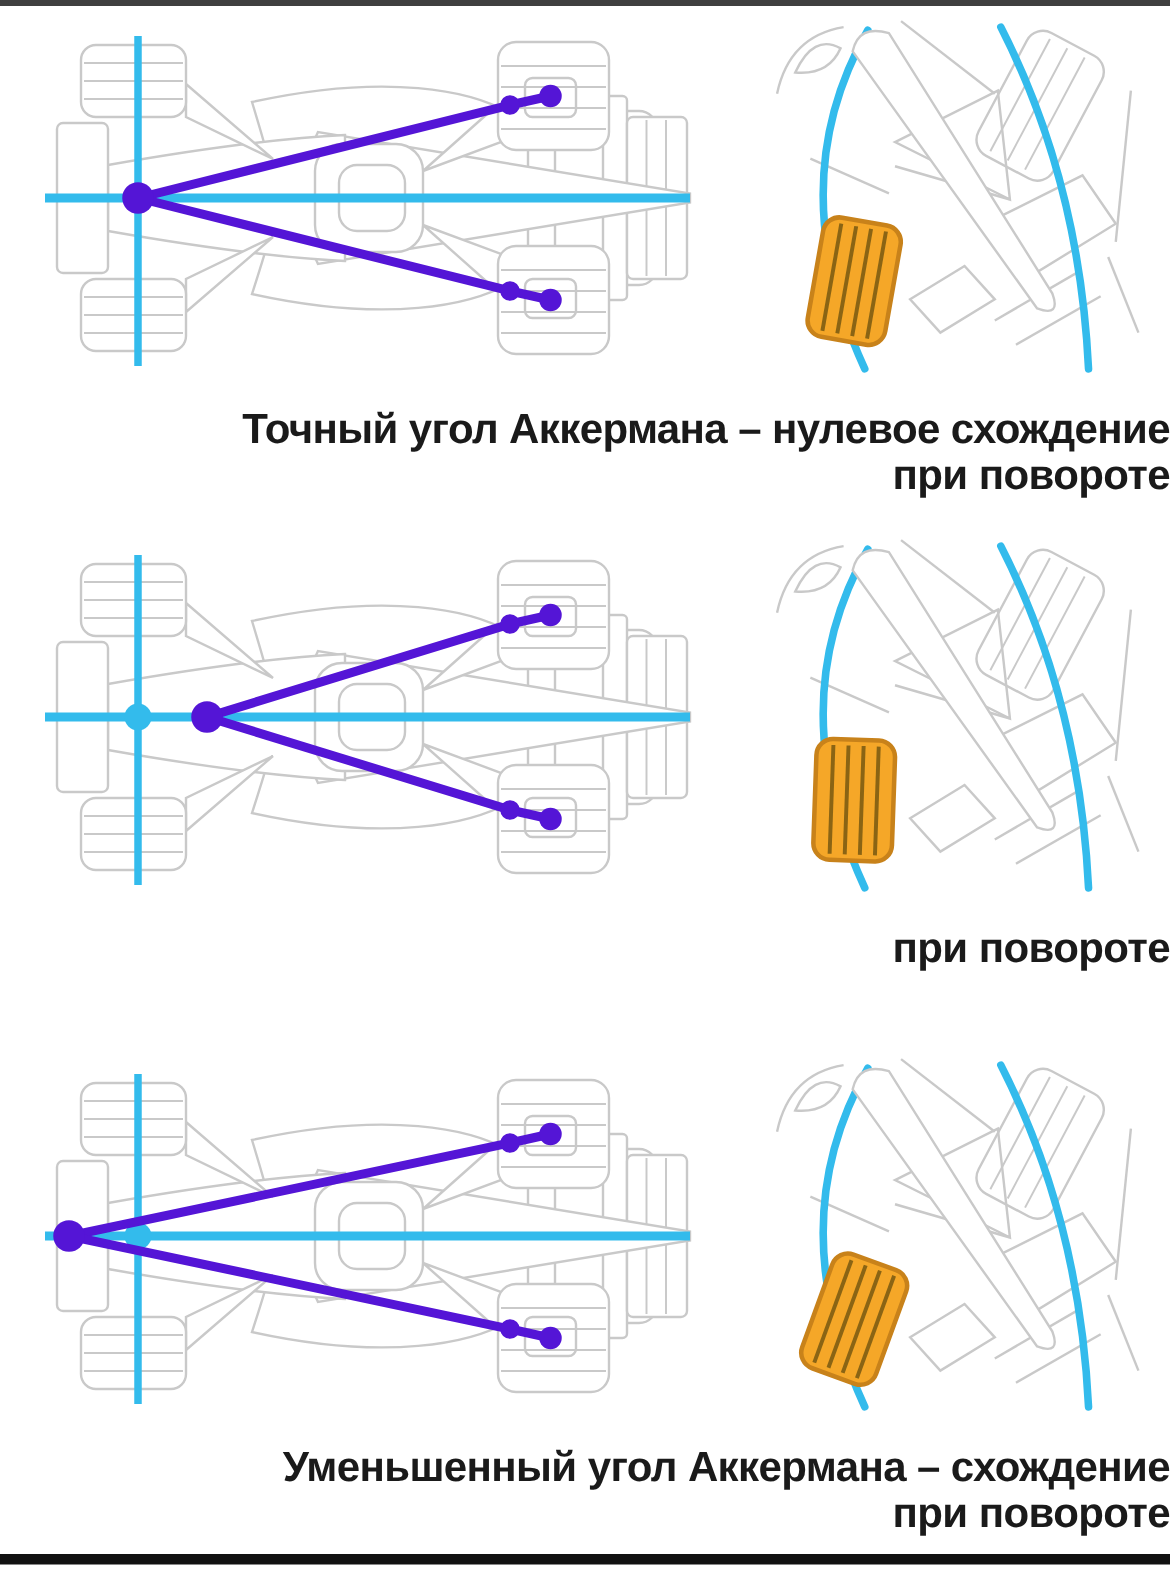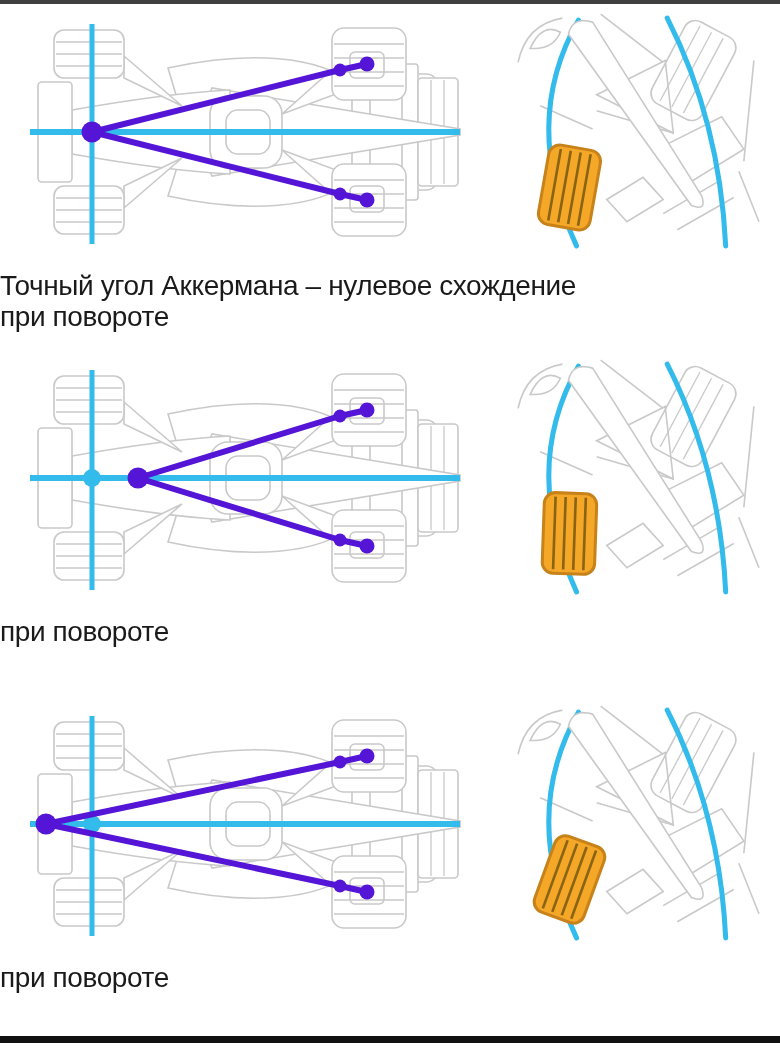--- a/index.html
+++ b/index.html
@@ -10,21 +10,21 @@
   #page{position:relative;width:780px;height:1049px;background:#fff;}
   .edge-bar{position:absolute;left:0;width:780px;}
   #top-bar{top:0;height:4px;background:var(--bar-top,#3f3f3f);}
   #bottom-bar{top:1036px;height:7px;background:var(--bar-bottom,#111);}
   #rows-container{position:absolute;top:4px;left:0;width:780px;}
   .figure-row{position:relative;width:780px;height:346px;}
   .car-svg{position:absolute;left:30px;top:18px;}
   .wheel-svg{position:absolute;left:512px;top:6px;}
   .caption{
     position:absolute;top:266px;left:0;width:780px;margin:0;
-    text-align:left;font-weight:normal;font-size:28px;line-height:31px;
+    text-align:right;font-weight:bold;font-size:28px;line-height:31px;
     letter-spacing:-0.4px;color:var(--text,#1a1a1a);
   }
   .cap-line{display:block;}
   
   .outline{fill:#ffffff;stroke:var(--outline,#c9c9c9);stroke-width:1.6;}
   .outline-n{fill:none;stroke:var(--outline,#c9c9c9);stroke-width:1.6;}
   .tread{stroke:var(--outline,#c9c9c9);stroke-width:1.3;}
   .cyan-l{stroke:var(--cyan,#33bbec);fill:none;}
   .cyan-dot{fill:var(--cyan,#33bbec);}
   .purple-l{stroke:var(--purple,#5415d6);stroke-linecap:round;fill:none;}
@@ -331,18 +331,19 @@
       <g class="tire-group" transform="rotate(20 57 176)">
         <rect class="tire-body" x="31" y="136" width="52" height="80" rx="11"></rect>
         <line class="tire-tread" x1="42" y1="140" x2="42" y2="212"></line>
         <line class="tire-tread" x1="52" y1="140" x2="52" y2="212"></line>
         <line class="tire-tread" x1="62" y1="140" x2="62" y2="212"></line>
         <line class="tire-tread" x1="72" y1="140" x2="72" y2="212"></line>
       </g>
     </svg>
 
     <h2 class="caption">
+      <span class="cap-line">Уменьшенный угол Аккермана – схождение</span>
       <span class="cap-line">при повороте</span>
     </h2>
   </section>
 </div>
   <div id="bottom-bar" class="edge-bar"></div>
 </div>
 
 </body></html>

